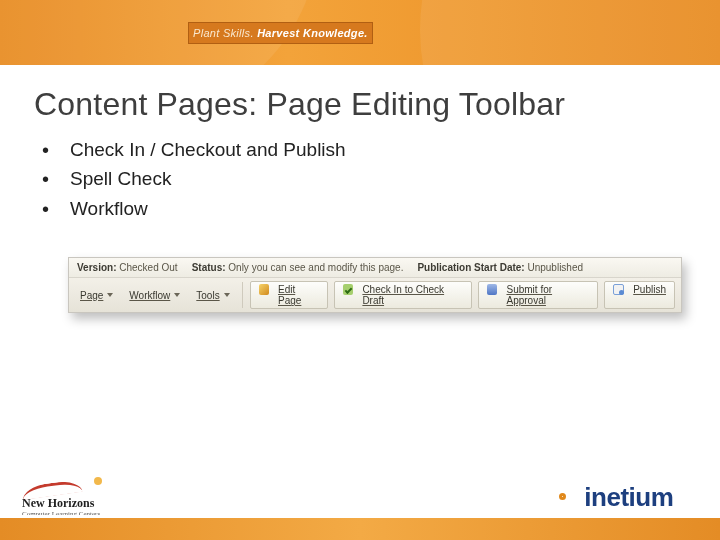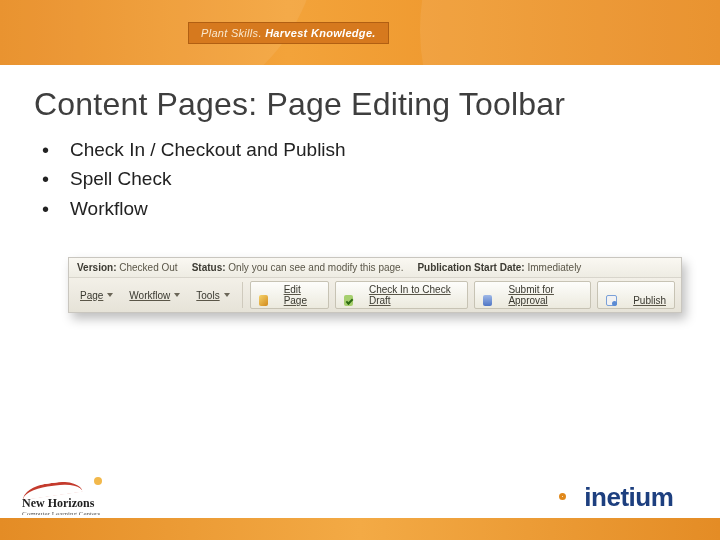--- a/index.html
+++ b/index.html
@@ -24,21 +24,21 @@
     border-radius:50%;
     background: rgba(255,255,255,0.08);
   }
   .banner::before { width:380px;height:380px;left:-60px;top:-260px; }
   .banner::after  { width:420px;height:420px;right:-120px;top:-180px; }
   .tagline-box {
     position:absolute;
     left:188px; top:22px;
     background:#d6791e;
     border:1px solid #b15f12;
-    padding:4px 12px;
+    padding:4px 4px;
     font-size:11px;
     font-style:italic;
     color:#f9e7cd;
     letter-spacing:.3px;
   }
   .tagline-box .bold { font-weight:bold; color:#fff; }
   .banner-rule {
     position:absolute; left:0; right:0; bottom:0;
     height:3px; background:#fff;
     box-shadow:0 1px 0 #d8d8d8;
@@ -110,21 +110,21 @@
     border-right:3px solid transparent;
     border-top:4px solid #6b6658;
     margin-left:1px;
   }
   .sep {
     width:1px;
     background:#cfcabd;
     margin:1px 1px;
   }
   .tbtn {
-    display:flex; align-items:flex-end; gap:16px;
+    display:flex; align-items:flex-start; gap:9px;
     background:linear-gradient(#fdfdfb,#eceade);
     border:1px solid #c7c3b4;
     border-radius:2px;
     padding:2px 8px;
     color:#39382f;
     cursor:default;
   }
   .ic {
     width:11px;height:11px;
     display:inline-block;
@@ -208,21 +208,21 @@
     <span>
       <b>Version:</b>
       <span>Checked Out</span>
     </span>
     <span>
       <b>Status:</b>
       <span>Only you can see and modify this page.</span>
     </span>
     <span>
       <b>Publication Start Date:</b>
-      <span>Immediately</span>
+      <span>Unpublished</span>
     </span>
   </div>
   <div class="toolbar-actions">
     <div class="menu">
       <span>Page</span>
       <span class="caret"></span>
     </div>
     <div class="menu">
       <span>Workflow</span>
       <span class="caret"></span>

